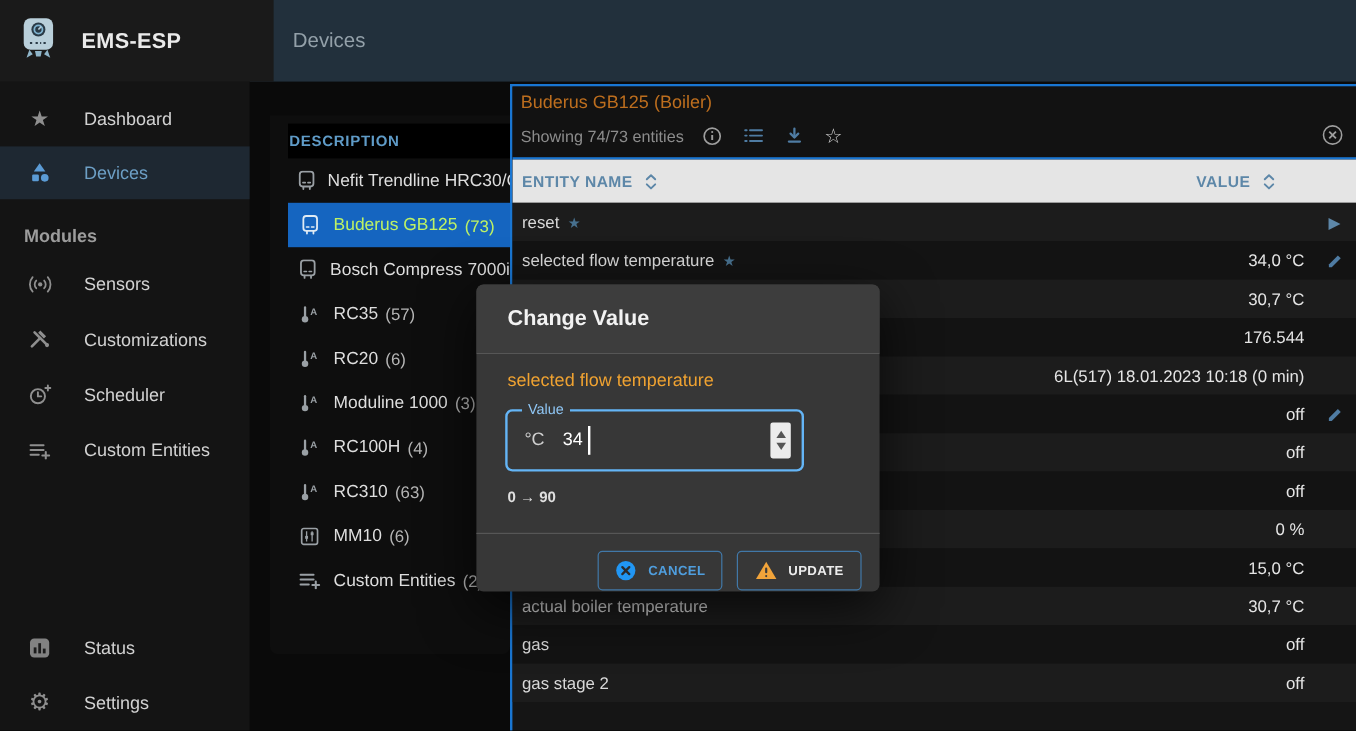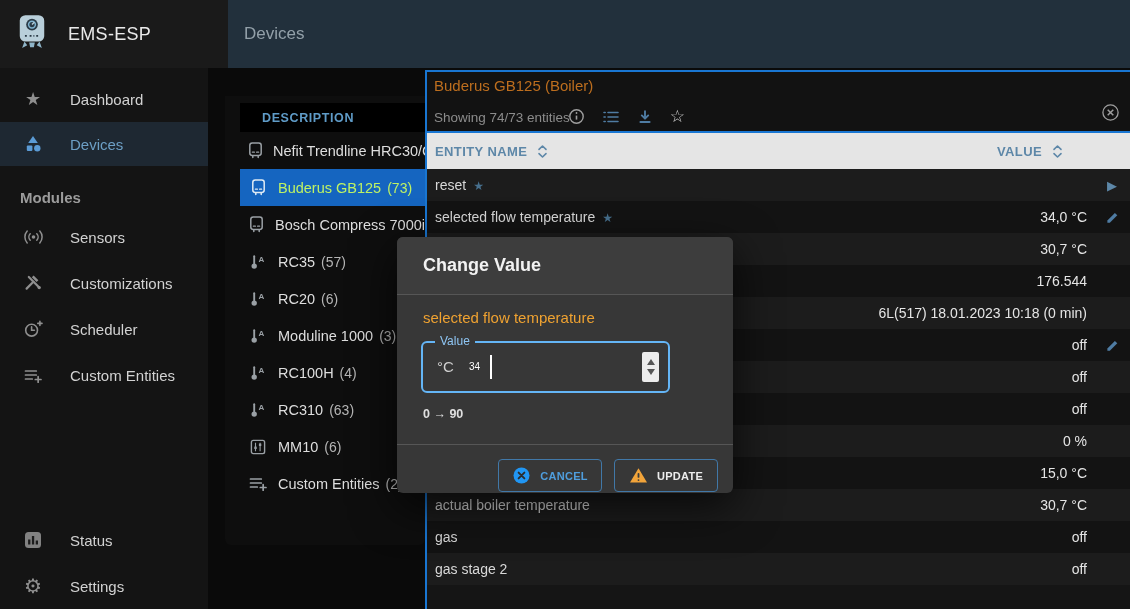--- a/index.html
+++ b/index.html
@@ -4,55 +4,55 @@
 <style>
   html,body{margin:0;padding:0;background:#000;}
   #screen{position:relative;width:1130px;height:609px;background:#0a0a0a;overflow:hidden;
     font-family:"Liberation Sans",sans-serif;color:#ddd;-webkit-font-smoothing:antialiased;}
   .icn{display:inline-flex;align-items:center;justify-content:center;line-height:1;}
   .icn svg{display:block;}
 
   
   .sidebar{position:absolute;left:0;top:0;width:208px;height:609px;background:#141414;z-index:2;}
   .logo-area{position:absolute;left:0;top:0;width:228px;height:68px;background:#1a1a1a;
-    display:flex;align-items:center;}
+    display:flex;align-items:center;font-weight:bold;}
   .logo-area .logo{margin-left:16px;}
   .app-title{margin-left:20px;font-size:18px;color:#eaeaea;letter-spacing:.3px;}
   .sb-item{position:absolute;left:0;width:208px;height:44px;display:flex;align-items:center;cursor:pointer;}
   .sb-item .icn{width:26px;margin-left:20px;color:#8f8f8f;font-size:17px;}
   .sb-item .lbl{margin-left:24px;font-size:15px;color:#d2d2d2;white-space:nowrap;}
   .sb-item.active{background:#1e2832;}
   .sb-item.active .lbl{color:#6d9fc5;}
   .sb-item.active .icn{color:#5b9bd5;}
   .sb-section{position:absolute;left:20px;top:189px;font-size:15px;font-weight:bold;color:#9c9c9c;}
 
   
   .topbar{position:absolute;left:208px;top:0;width:922px;height:68px;background:#22303c;}
   .page-title{position:absolute;left:36px;top:0;line-height:68px;font-size:17px;color:#93a0a9;}
 
   
   .device-panel{position:absolute;left:225px;top:96px;width:200px;height:449px;background:#0e0e0e;
     border-radius:0 0 6px 6px;overflow:hidden;z-index:1;}
   .dl-header{margin:7px 0 0 15px;height:29px;background:#000;display:flex;align-items:center;
-    padding-left:22px;color:#5f9bc7;font-weight:bold;font-size:12.5px;letter-spacing:.6px;}
+    padding-left:1px;color:#5f9bc7;font-weight:bold;font-size:12.5px;letter-spacing:.6px;}
   .dl-row{margin-left:15px;height:37px;display:flex;align-items:center;cursor:pointer;white-space:nowrap;}
   .dl-row .icn{width:20px;margin-left:8px;color:#9aa0a5;}
   .dl-row .nm{margin-left:10px;font-size:14.5px;color:#dedede;}
   .dl-row .cnt{margin-left:6px;font-size:14px;color:#b5b5b5;}
   .dl-row.selected{background:#1565c0;}
   .dl-row.selected .nm{color:#bef264;}
   .dl-row.selected .cnt{color:#bef264;}
   .dl-row.selected .icn{color:#e0ebf4;}
 
   
   .entity-panel{position:absolute;left:425px;top:70px;width:705px;height:539px;background:#151515;
     border-left:2px solid #1976d2;border-top:2px solid #1976d2;box-sizing:border-box;z-index:1;overflow:hidden;}
   .ep-head{position:relative;height:59px;background:#121212;border-bottom:2px solid #1976d2;}
   .ep-title{position:absolute;left:7px;top:5px;font-size:15px;color:#bd6e1e;}
-  .ep-sub{position:absolute;left:7px;top:29px;height:24px;display:flex;align-items:flex-end;
+  .ep-sub{position:absolute;left:7px;top:29px;height:24px;display:flex;align-items:center;gap:17px;
     color:#8c8c8c;font-size:13.5px;}
   .ep-sub .icn{color:#4f7ca3;cursor:pointer;}
   .ep-sub .icn:first-of-type{margin-left:-2px;color:#9e9e9e;}
   .ep-sub .star-o{color:#cfcfcf;font-size:17px;}
   .ep-close{position:absolute;right:10px;top:31px;color:#9e9e9e;cursor:pointer;}
   .ep-cols{position:relative;height:36px;background:#e5e5e5;}
   .col{display:flex;align-items:center;gap:10px;color:#5d87a8;font-weight:bold;font-size:13px;
     letter-spacing:.4px;height:36px;cursor:pointer;}
   .col-name{position:absolute;left:8px;top:0;}
   .col-value{position:absolute;right:67px;top:0;}
@@ -69,21 +69,21 @@
   .dialog{position:absolute;left:397px;top:237px;width:336px;height:256px;background:#373737;
     border-radius:6px;box-shadow:0 14px 45px rgba(0,0,0,.7);z-index:10;}
   .dlg-head{height:57px;background:#3d3d3d;border-bottom:1px solid #565656;border-radius:6px 6px 0 0;
     display:flex;align-items:center;padding-left:26px;font-size:18px;font-weight:bold;color:#f2f2f2;}
   .dlg-entity{position:absolute;left:26px;top:72px;font-size:15px;color:#efa231;}
   .dlg-field{position:absolute;left:24px;top:104px;width:249px;height:52px;border:2px solid #64b5f6;
     border-radius:6px;box-sizing:border-box;cursor:text;}
   .dlg-field .flabel{position:absolute;left:12px;top:-9px;background:#373737;padding:0 5px;
     font-size:12px;color:#8fc6f4;}
   .dlg-field .unit{position:absolute;left:14px;top:0;line-height:48px;font-size:15px;color:#cfcfcf;}
-  .dlg-field .fval{position:absolute;left:46px;top:0;line-height:48px;font-size:10px;color:#fff;}
+  .dlg-field .fval{position:absolute;left:46px;top:0;line-height:48px;font-size:15px;color:#fff;}
   .dlg-field .fcaret{position:absolute;left:67px;top:12px;width:1.5px;height:24px;background:#fff;}
   .dlg-spinner{position:absolute;right:9px;top:9px;width:17px;height:30px;background:#ececec;
     border-radius:2px;display:flex;flex-direction:column;align-items:center;justify-content:center;
     gap:4px;cursor:pointer;}
   .tri-up{width:0;height:0;border-left:4.5px solid transparent;border-right:4.5px solid transparent;
     border-bottom:6px solid #555;}
   .tri-down{width:0;height:0;border-left:4.5px solid transparent;border-right:4.5px solid transparent;
     border-top:6px solid #555;}
   .dlg-range{position:absolute;left:26px;top:170px;font-size:12.5px;font-weight:bold;color:#e0e0e0;}
   .dlg-foot{position:absolute;left:0;top:207px;width:336px;height:49px;border-top:1px solid #565656;}

